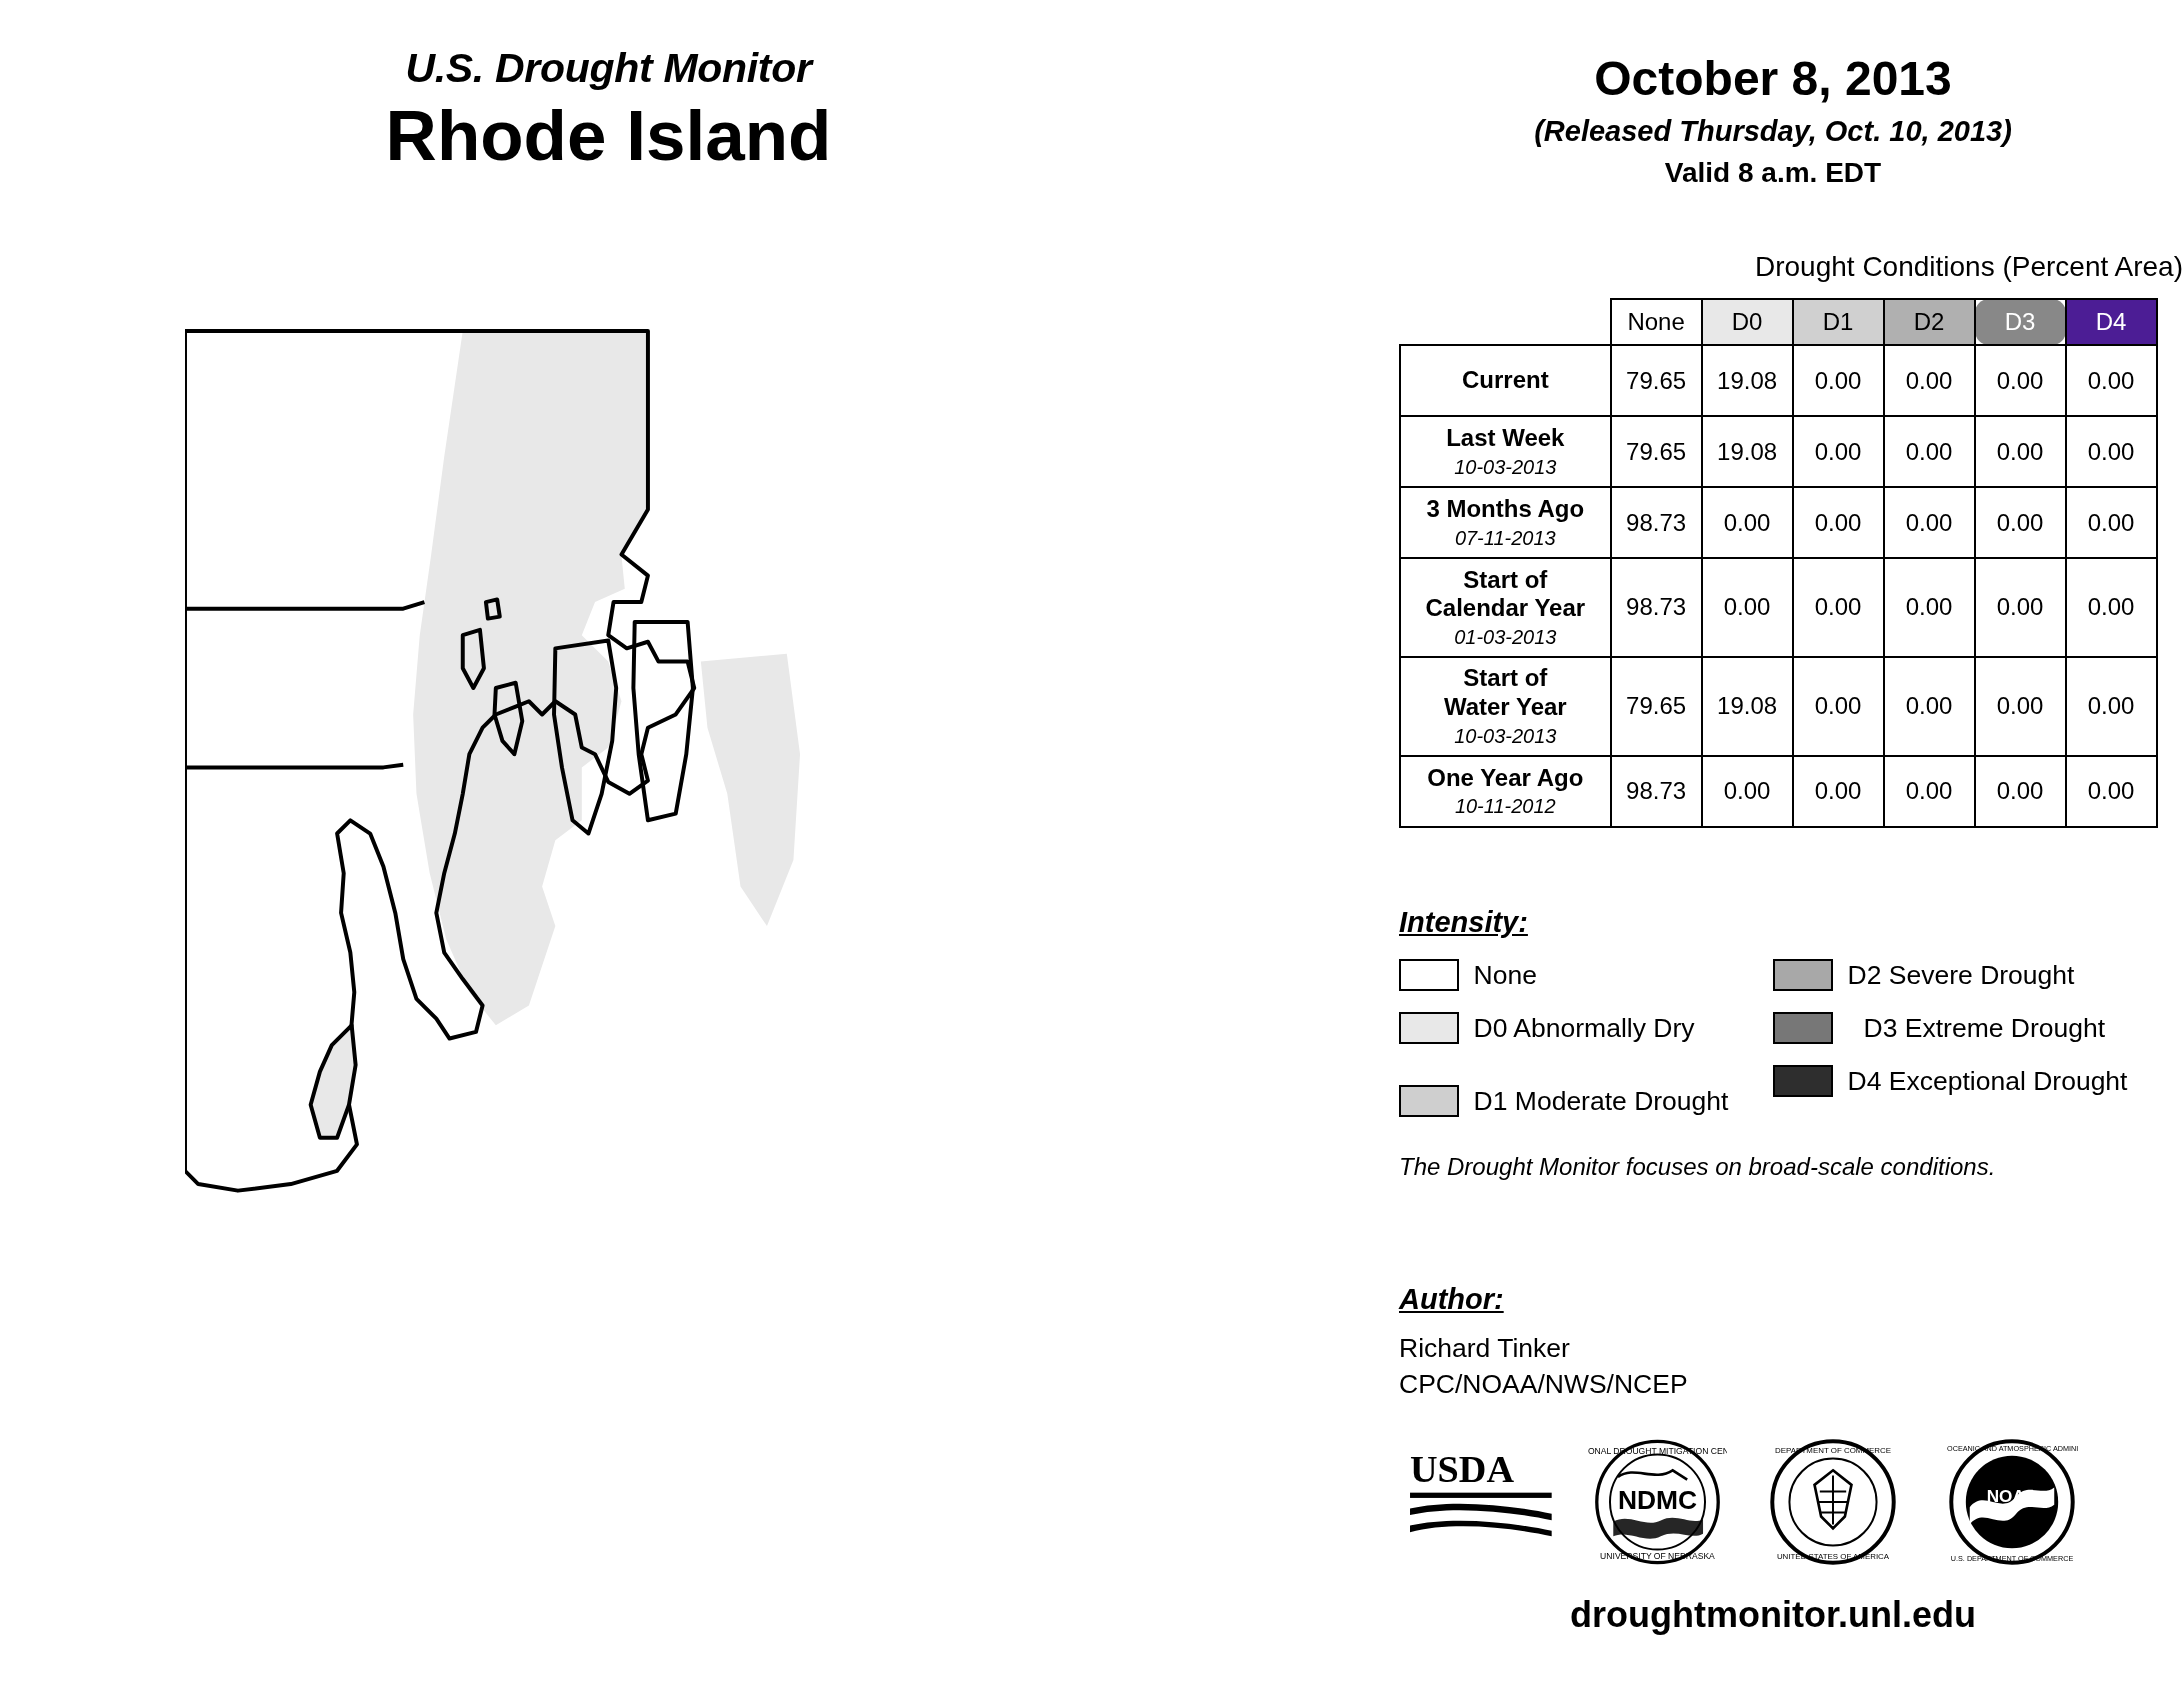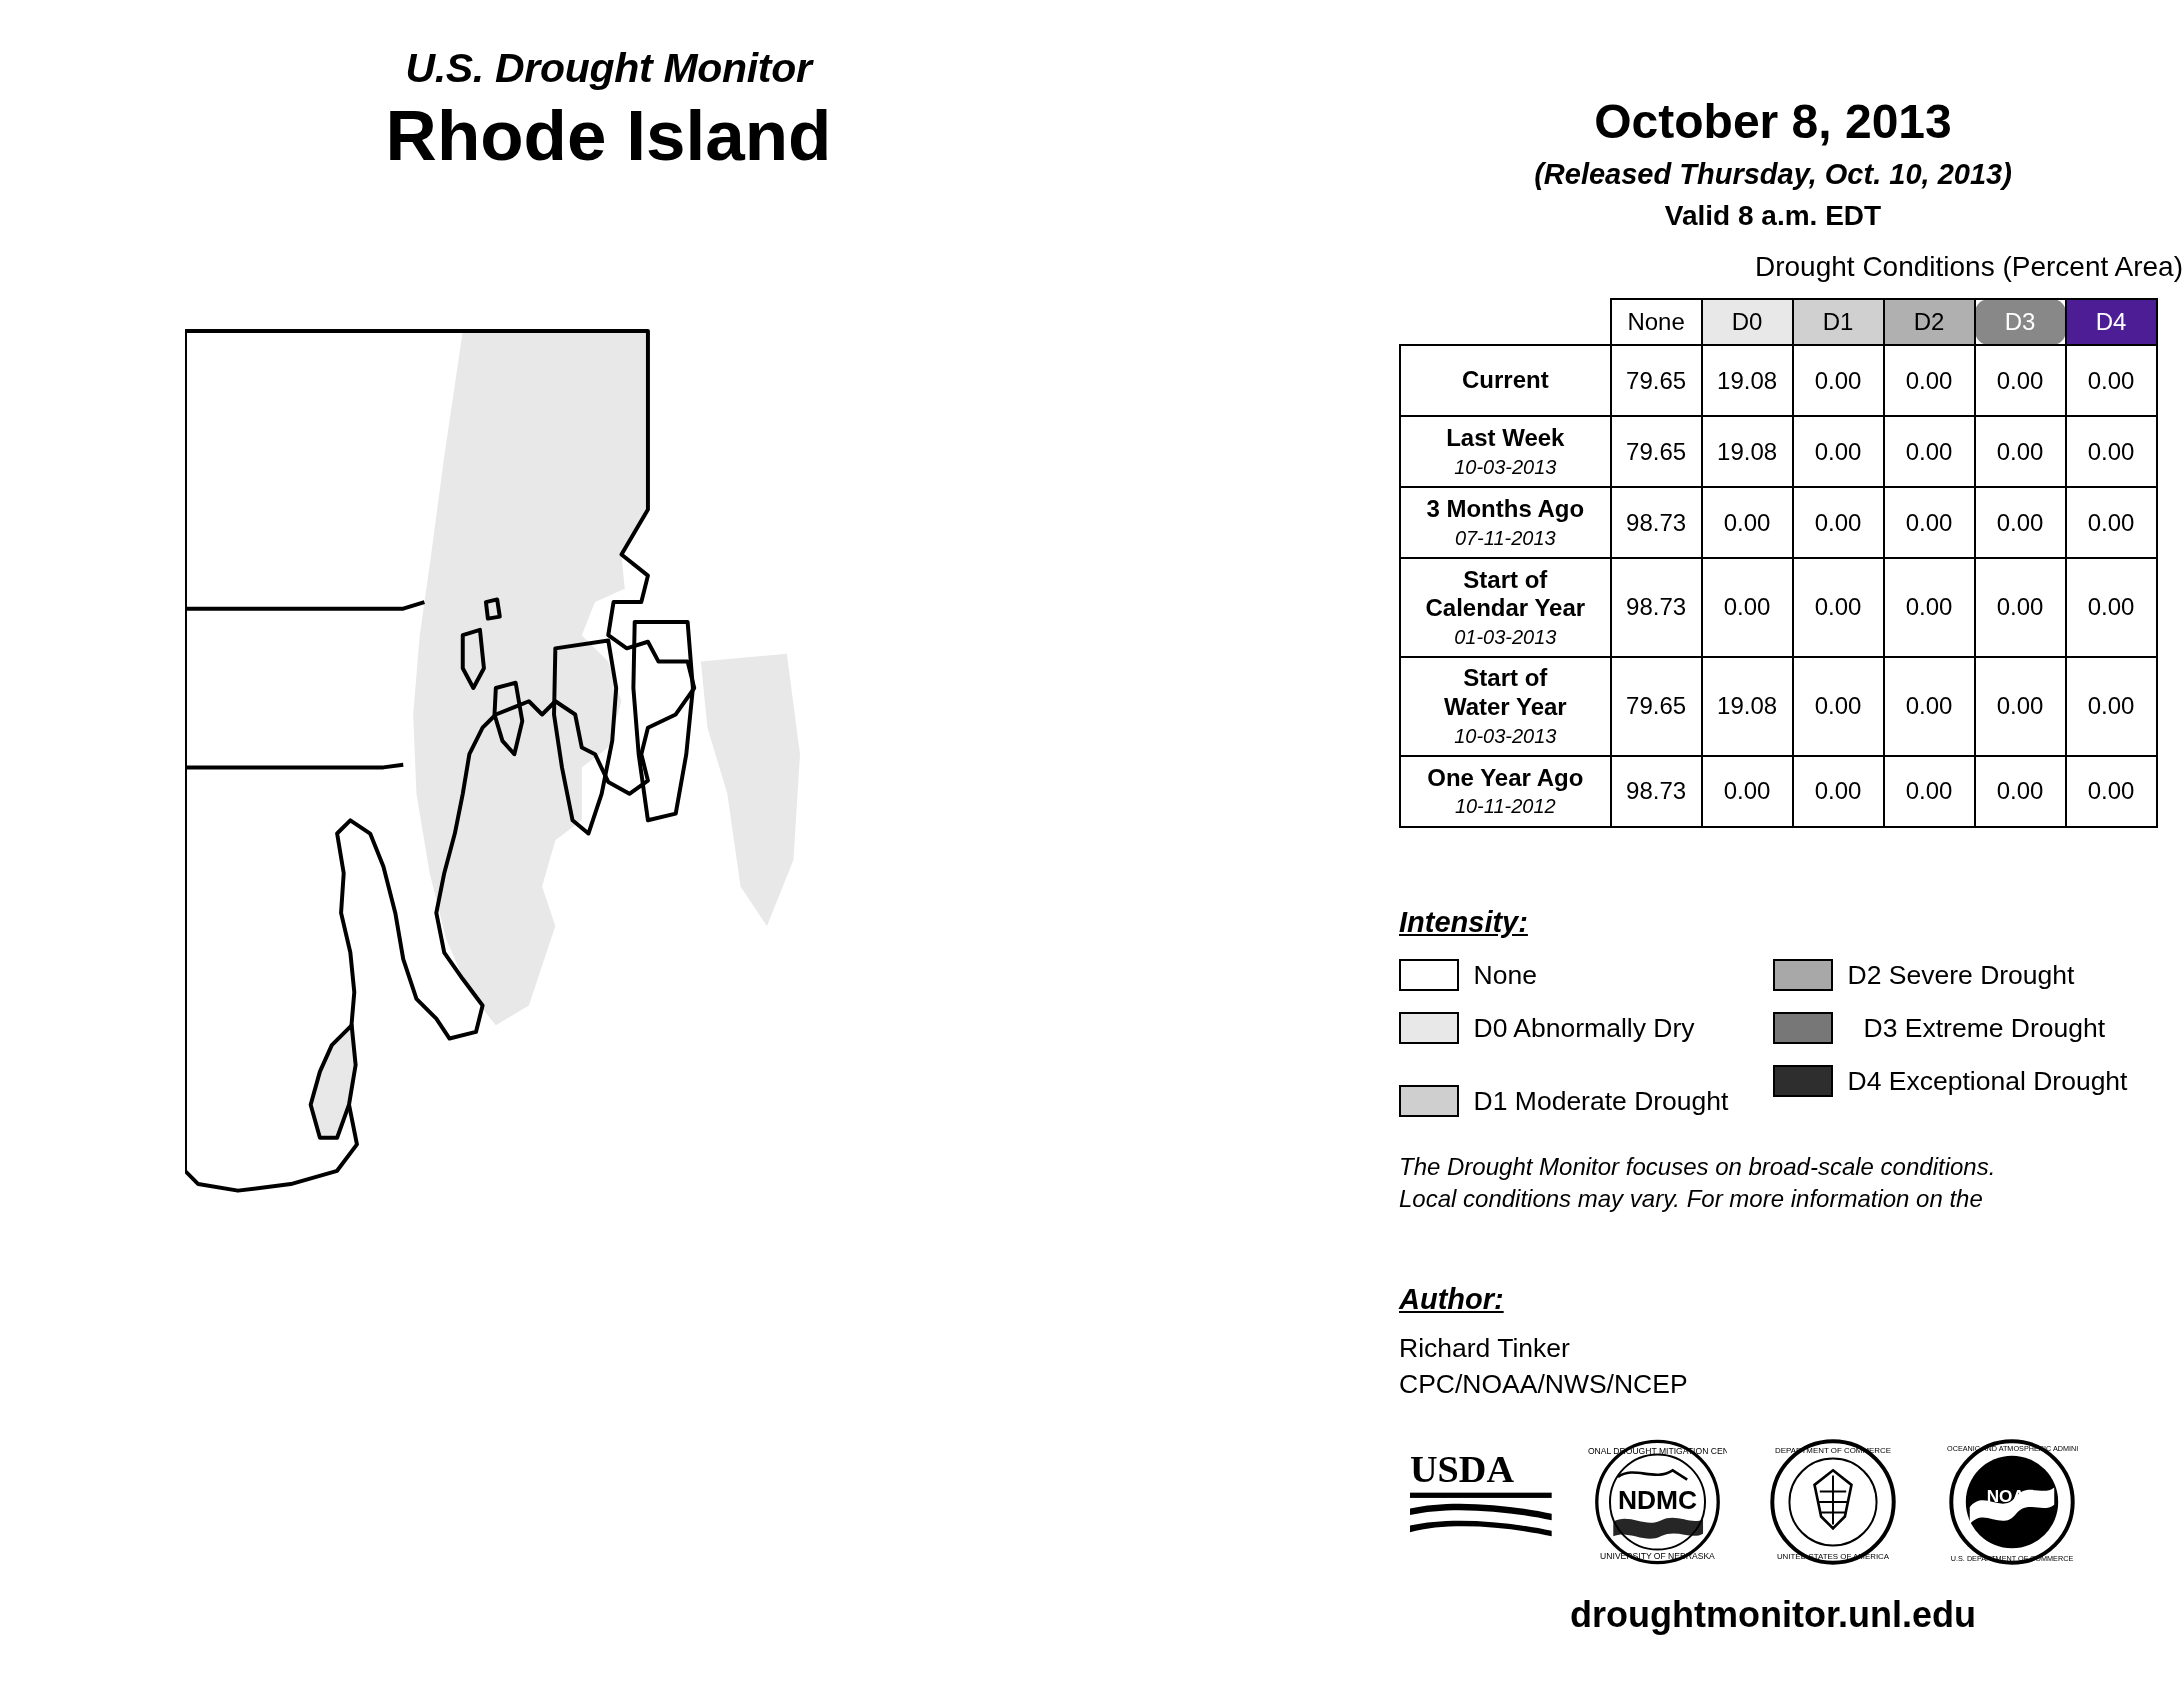--- a/index.html
+++ b/index.html
@@ -57,21 +57,20 @@
     top: 0;
     width: 820px;
     height: 1687px;
   }
   #date-block {
     position: absolute;
     left: 0;
     top: 53px;
     width: 820px;
     text-align: center;
-    margin-top: 43px;
   }
   #date-main {
     font-size: 48px;
     font-weight: bold;
     line-height: 1.1;
   }
   #date-released {
     font-size: 29px;
     font-weight: bold;
     font-style: italic;
@@ -411,21 +410,20 @@
     <div class="legend-swatch" style="background:#777777;"></div>
     <div class="legend-label">D3 Extreme Drought</div>
   </div>
   <div class="legend-item" style="left:410px; top:1065px;">
     <div class="legend-swatch" style="background:#2e2e2e;"></div>
     <div class="legend-label">D4 Exceptional Drought</div>
   </div>
 
   <div id="note-block">
     <div>The Drought Monitor focuses on broad-scale conditions.</div>
-    <div>Local conditions may vary. For more information on the</div>
   </div>
 
   <div id="author-title">Author:</div>
   <div id="author-name">Richard Tinker</div>
   <div id="author-org">CPC/NOAA/NWS/NCEP</div>
 
   <div id="logo-row">
 
     <svg class="logo" style="left:13.2px;" width="159" height="112" viewBox="0 0 240 170">
       <text x="10" y="70" font-family="Liberation Serif, serif" font-size="58" font-weight="bold" fill="#000">USDA</text>

